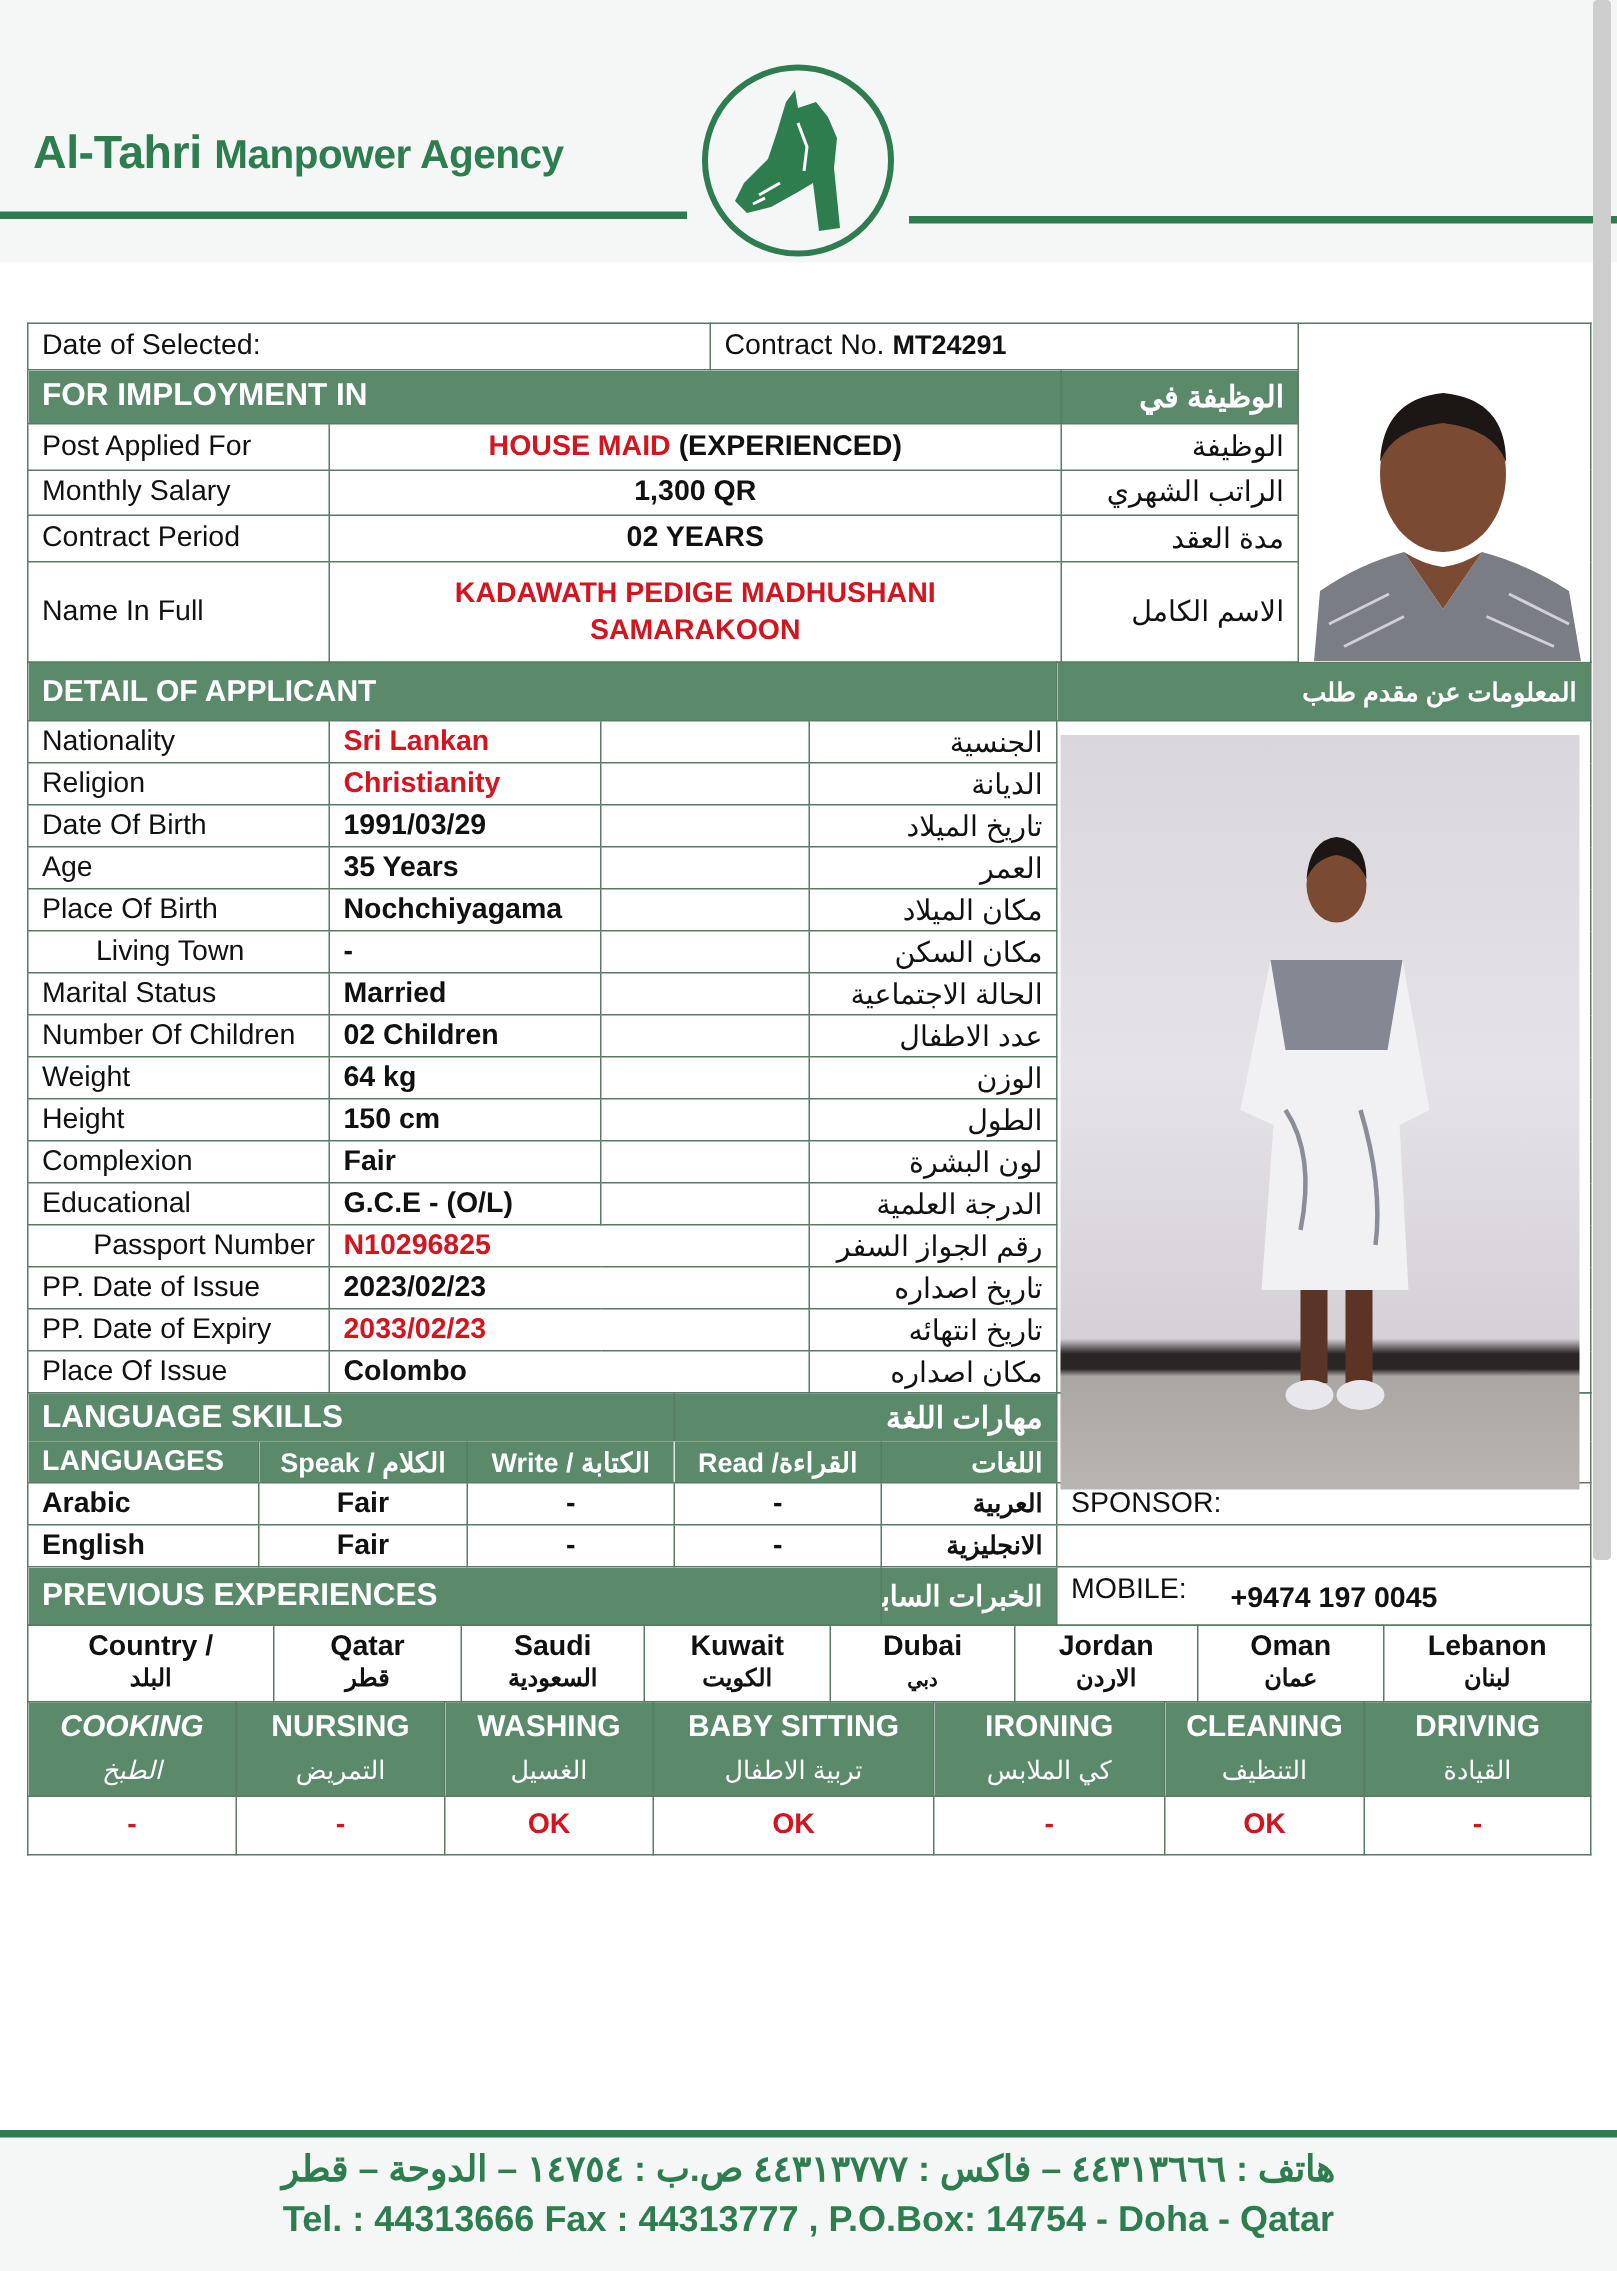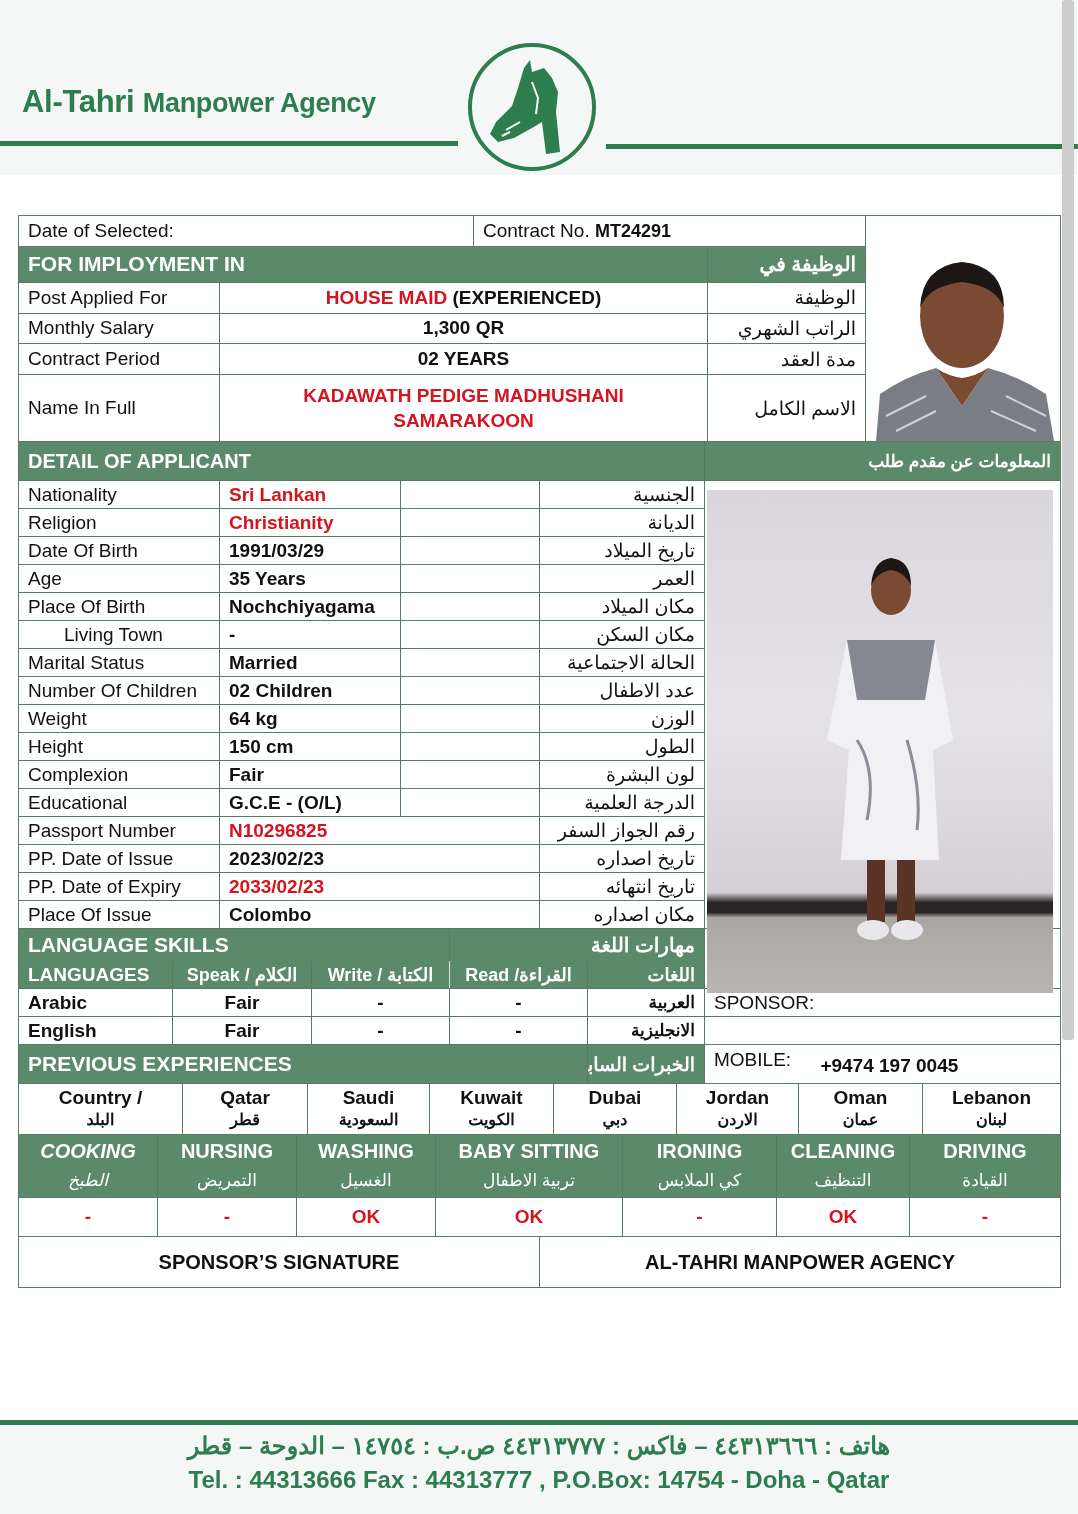--- a/index.html
+++ b/index.html
@@ -194,21 +194,21 @@
           <td></td>
           <td class="ar">لون البشرة</td>
         </tr>
         <tr>
           <td style="height: 27px;">Educational</td>
           <td class="b">G.C.E - (O/L)</td>
           <td></td>
           <td class="ar">الدرجة العلمية</td>
         </tr>
         <tr>
-          <td style="height: 27px;">Passport Number</td>
+          <td style="height: 27px; text-align: right;">Passport Number</td>
           <td class="b red" colspan="2">N10296825</td>
           <td class="ar">رقم الجواز السفر</td>
         </tr>
         <tr>
           <td style="height: 27px;">PP. Date of Issue</td>
           <td class="b" colspan="2">2023/02/23</td>
           <td class="ar">تاريخ اصداره</td>
         </tr>
         <tr>
           <td style="height: 27px;">PP. Date of Expiry</td>
@@ -299,21 +299,21 @@
           <td class="c b" style="line-height: 22px;">
             <div>Saudi</div>
             <div style="font-size:16px">السعودية</div>
           </td>
           <td class="c b" style="line-height: 22px;">
             <div>Kuwait</div>
             <div style="font-size:16px">الكويت</div>
           </td>
           <td class="c b" style="line-height: 22px;">
             <div>Dubai</div>
-            <div style="font-size:16px">دبي</div>
+            <div style="font-size:13px">دبي</div>
           </td>
           <td class="c b" style="line-height: 22px;">
             <div>Jordan</div>
             <div style="font-size:16px">الاردن</div>
           </td>
           <td class="c b" style="line-height: 22px;">
             <div>Oman</div>
             <div style="font-size:16px">عمان</div>
           </td>
           <td class="c b" style="line-height: 22px;">
@@ -370,32 +370,20 @@
           <td class="c red" style="height: 38px;">-</td>
           <td class="c red" style="height: 38px;">OK</td>
           <td class="c red" style="height: 38px;">OK</td>
           <td class="c red" style="height: 38px;">-</td>
           <td class="c red" style="height: 38px;">OK</td>
           <td class="c red" style="height: 38px;">-</td>
         </tr>
   </tbody>
     </table>
 
-  <table style="margin-top:-1px">
-    <colgroup>
-        <col style="width:521px">
-        <col style="width:521px">
-      </colgroup>
-    <tbody>
-        <tr>
-      <td class="c b" style="height:50px;font-size:20px">SPONSOR’S SIGNATURE</td>
-      <td class="c b" style="font-size:20px">AL-TAHRI MANPOWER AGENCY</td>
-    </tr>
-  </tbody>
-    </table>
 </div>
 
 <div class="photo-full" style="position:absolute;left:707px;top:490px;width:346px;height:503px;">
   <svg width="346" height="503" viewBox="0 0 346 503" style="display:block">
     <ellipse cx="184" cy="100" rx="20" ry="25" fill="#7a4a32"></ellipse>
     <path d="M164 96 Q166 70 184 68 Q204 70 204 96 Q198 82 184 80 Q170 82 164 96Z" fill="#1c1614"></path>
     <path d="M140 150 L228 150 L246 250 L226 260 L232 370 L134 370 L142 260 L120 250Z" fill="#f1f1f3"></path>
     <path d="M140 150 L228 150 L218 210 L150 210Z" fill="#858892"></path>
     <path d="M150 250 Q170 280 160 330 M200 250 Q215 300 210 340" stroke="#8b8e98" stroke-width="3" fill="none"></path>
     <rect x="160" y="370" width="18" height="62" fill="#5a3424"></rect>

